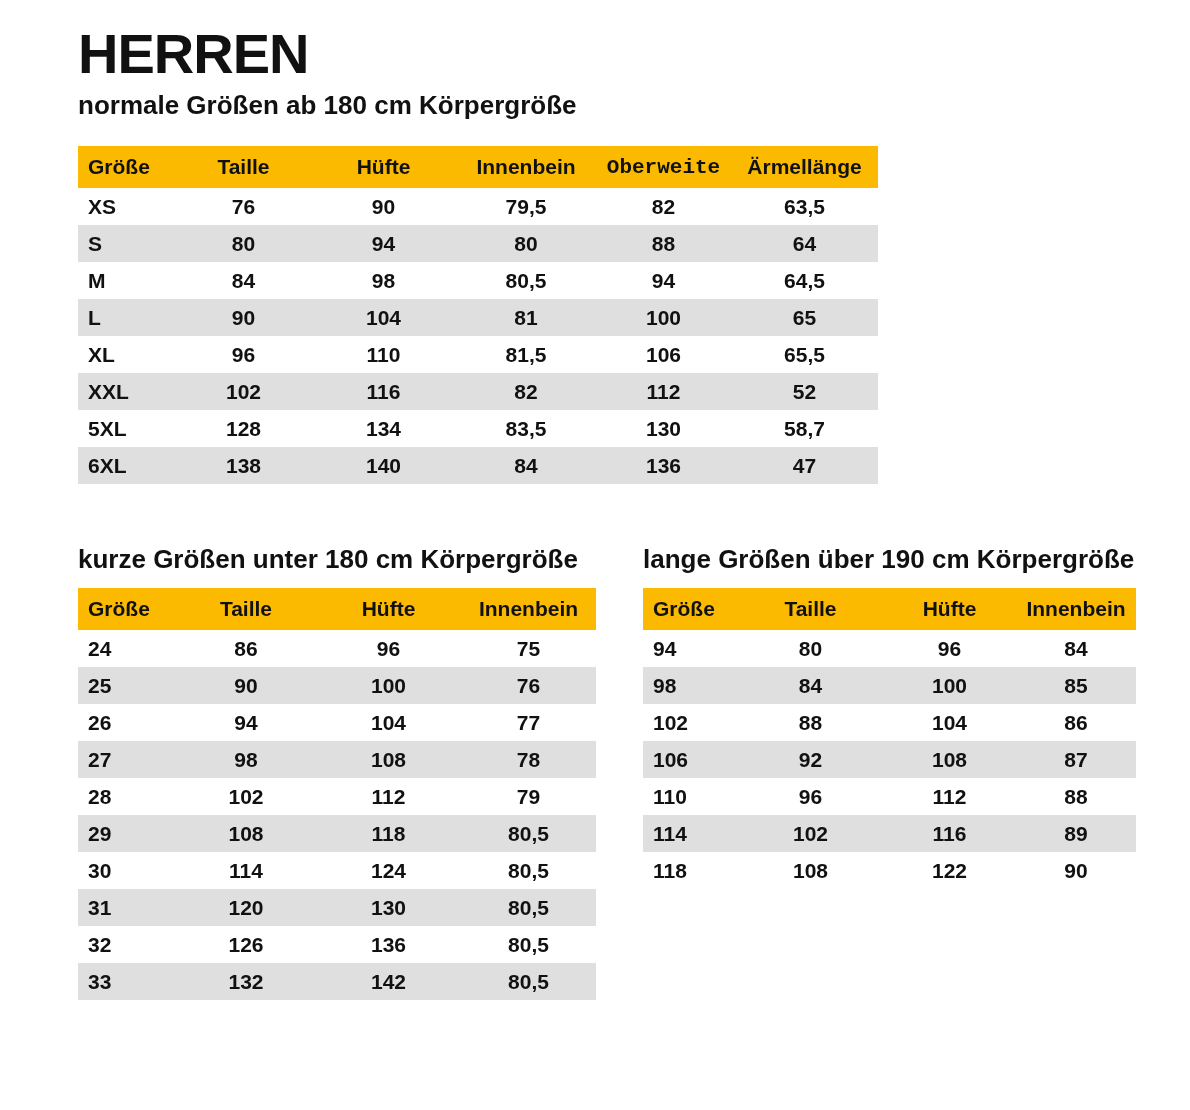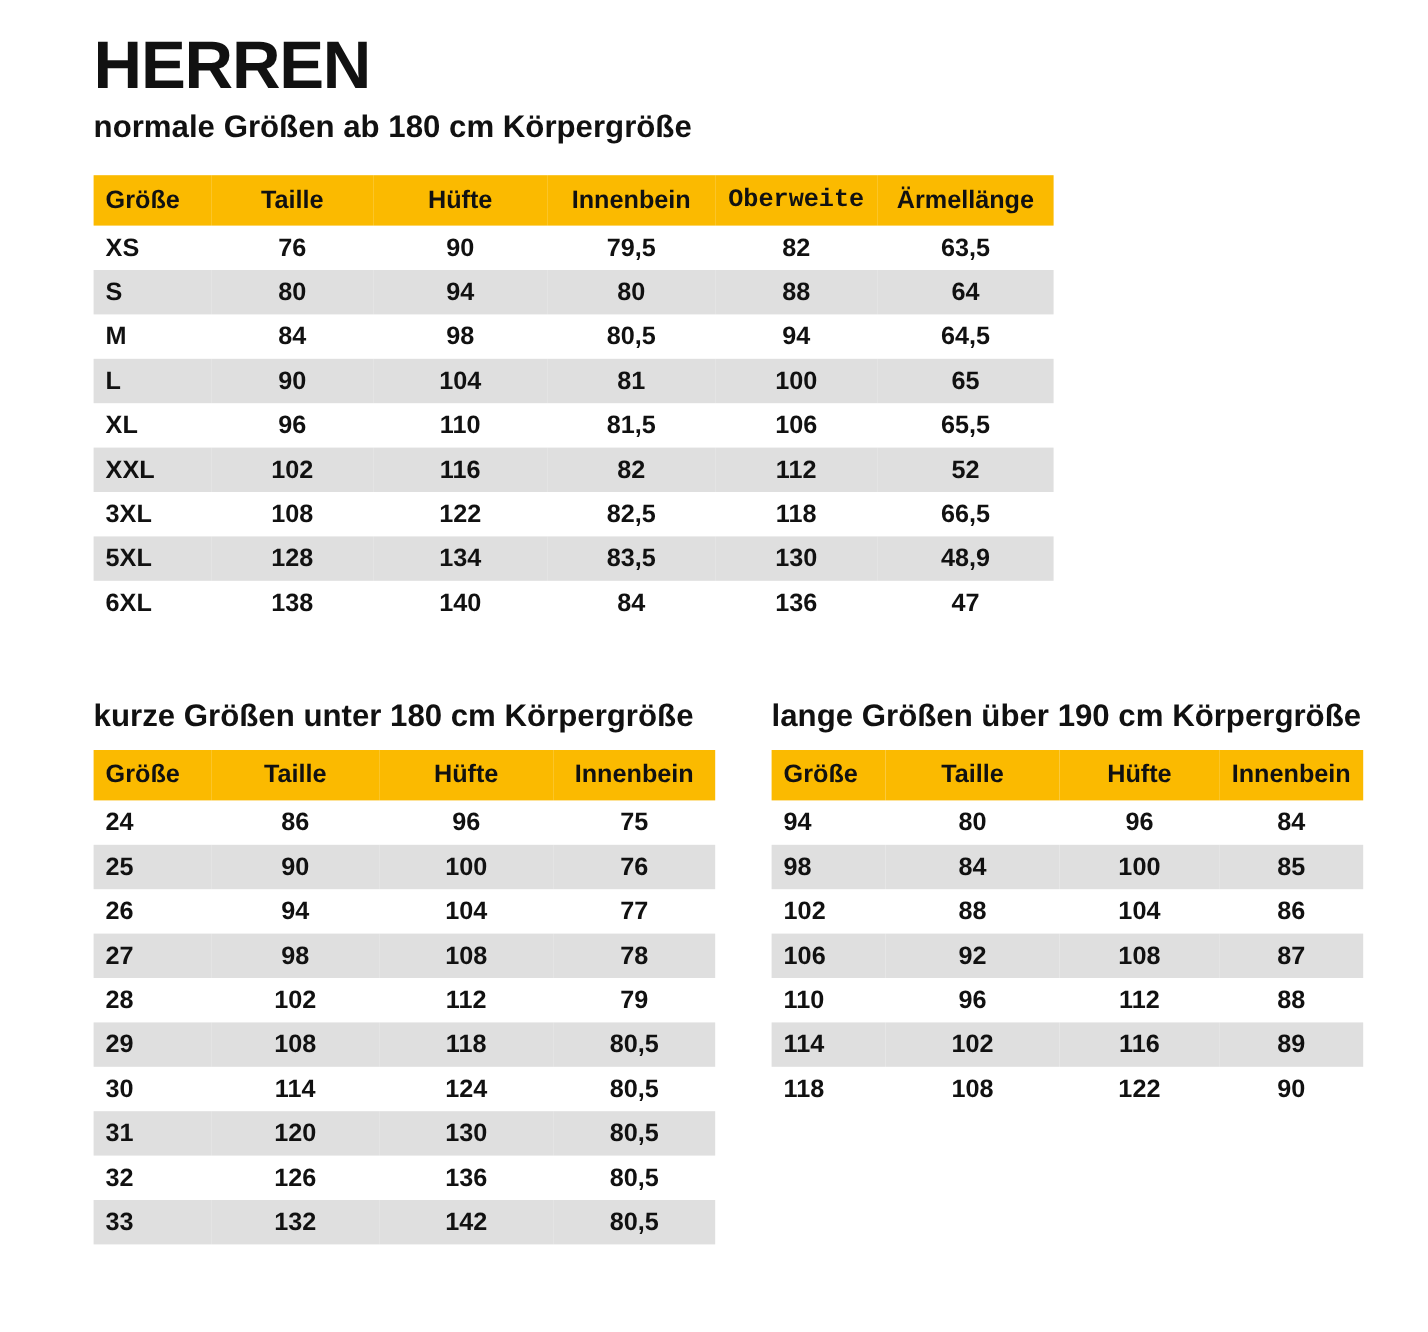--- a/index.html
+++ b/index.html
@@ -129,34 +129,26 @@
         </tr>
         <tr>
           <td>XXL</td>
           <td>102</td>
           <td>116</td>
           <td>82</td>
           <td>112</td>
           <td>52</td>
         </tr>
         <tr>
-          <td>3XL</td>
-          <td>108</td>
-          <td>122</td>
-          <td>82,5</td>
-          <td>118</td>
-          <td>66,5</td>
-        </tr>
-        <tr>
           <td>5XL</td>
           <td>128</td>
           <td>134</td>
           <td>83,5</td>
           <td>130</td>
-          <td>48,9</td>
+          <td>58,7</td>
         </tr>
         <tr>
           <td>6XL</td>
           <td>138</td>
           <td>140</td>
           <td>84</td>
           <td>136</td>
           <td>47</td>
         </tr>
       </tbody>

